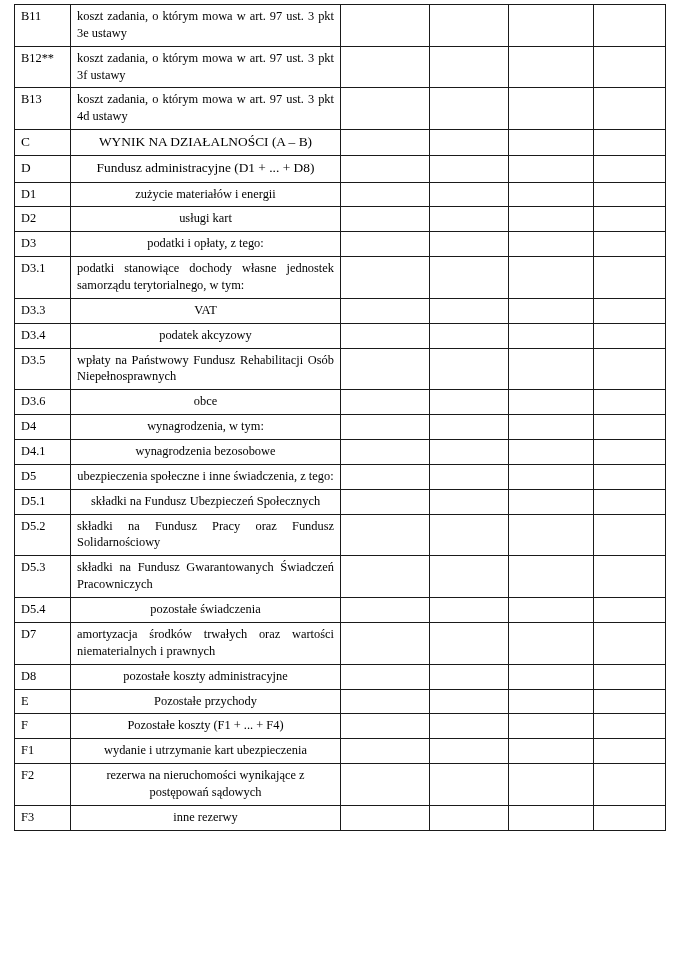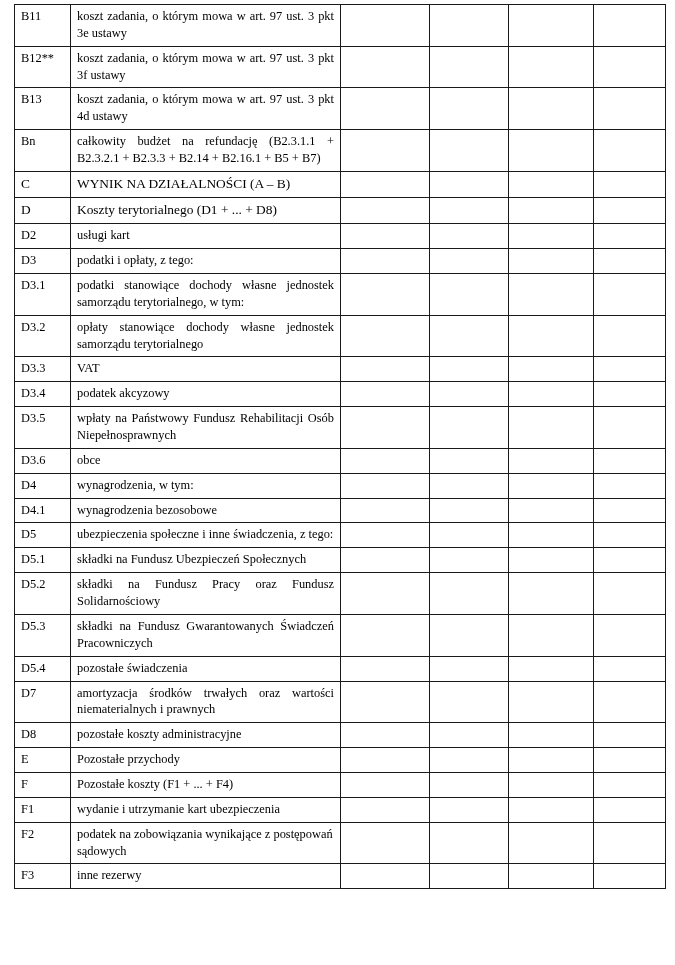--- a/index.html
+++ b/index.html
@@ -58,21 +58,21 @@
   }
 
   td.desc {
     text-align: justify;
     text-justify: inter-word;
     hyphens: none;
   }
 
   
   td.desc.nojustify {
-    text-align: left;
+    text-align: center;
   }
 
   td.data {
     background: #ffffff;
   }
 
   
   tr.emph td.code,
   tr.emph td.desc {
     font-size: 13.4px;
@@ -110,39 +110,39 @@
             <td class="data"></td>
           </tr>
           <tr>
             <td class="code">B13</td>
             <td class="desc">koszt zadania, o którym mowa w art. 97 ust. 3 pkt 4d ustawy</td>
             <td class="data"></td>
             <td class="data"></td>
             <td class="data"></td>
             <td class="data"></td>
           </tr>
-          <tr>
-            <td class="code">Bn</td>
-            <td class="desc">całkowity budżet na refundację (B2.3.1.1 + B2.3.2.1 + B2.3.3 + B2.14 + B2.16.1 + B5 + B7)</td>
-            <td class="data"></td>
-            <td class="data"></td>
-            <td class="data"></td>
-            <td class="data"></td>
-          </tr>
           <tr class="emph">
             <td class="code">C</td>
             <td class="desc nojustify">WYNIK NA DZIAŁALNOŚCI (A – B)</td>
             <td class="data"></td>
             <td class="data"></td>
             <td class="data"></td>
             <td class="data"></td>
           </tr>
           <tr class="emph">
             <td class="code">D</td>
-            <td class="desc nojustify">Koszty terytorialnego (D1 + ... + D8)</td>
+            <td class="desc nojustify">Fundusz administracyjne (D1 + ... + D8)</td>
+            <td class="data"></td>
+            <td class="data"></td>
+            <td class="data"></td>
+            <td class="data"></td>
+          </tr>
+          <tr>
+            <td class="code">D1</td>
+            <td class="desc nojustify">zużycie materiałów i energii</td>
             <td class="data"></td>
             <td class="data"></td>
             <td class="data"></td>
             <td class="data"></td>
           </tr>
           <tr>
             <td class="code">D2</td>
             <td class="desc nojustify">usługi kart</td>
             <td class="data"></td>
             <td class="data"></td>
@@ -159,28 +159,20 @@
           </tr>
           <tr>
             <td class="code">D3.1</td>
             <td class="desc">podatki stanowiące dochody własne jednostek samorządu terytorialnego, w tym:</td>
             <td class="data"></td>
             <td class="data"></td>
             <td class="data"></td>
             <td class="data"></td>
           </tr>
           <tr>
-            <td class="code">D3.2</td>
-            <td class="desc">opłaty stanowiące dochody własne jednostek samorządu terytorialnego</td>
-            <td class="data"></td>
-            <td class="data"></td>
-            <td class="data"></td>
-            <td class="data"></td>
-          </tr>
-          <tr>
             <td class="code">D3.3</td>
             <td class="desc nojustify">VAT</td>
             <td class="data"></td>
             <td class="data"></td>
             <td class="data"></td>
             <td class="data"></td>
           </tr>
           <tr>
             <td class="code">D3.4</td>
             <td class="desc nojustify">podatek akcyzowy</td>
@@ -296,21 +288,21 @@
           <tr>
             <td class="code">F1</td>
             <td class="desc nojustify">wydanie i utrzymanie kart ubezpieczenia</td>
             <td class="data"></td>
             <td class="data"></td>
             <td class="data"></td>
             <td class="data"></td>
           </tr>
           <tr>
             <td class="code">F2</td>
-            <td class="desc nojustify">podatek na zobowiązania wynikające z postępowań sądowych</td>
+            <td class="desc nojustify">rezerwa na nieruchomości wynikające z postępowań sądowych</td>
             <td class="data"></td>
             <td class="data"></td>
             <td class="data"></td>
             <td class="data"></td>
           </tr>
           <tr>
             <td class="code">F3</td>
             <td class="desc nojustify">inne rezerwy</td>
             <td class="data"></td>
             <td class="data"></td>

